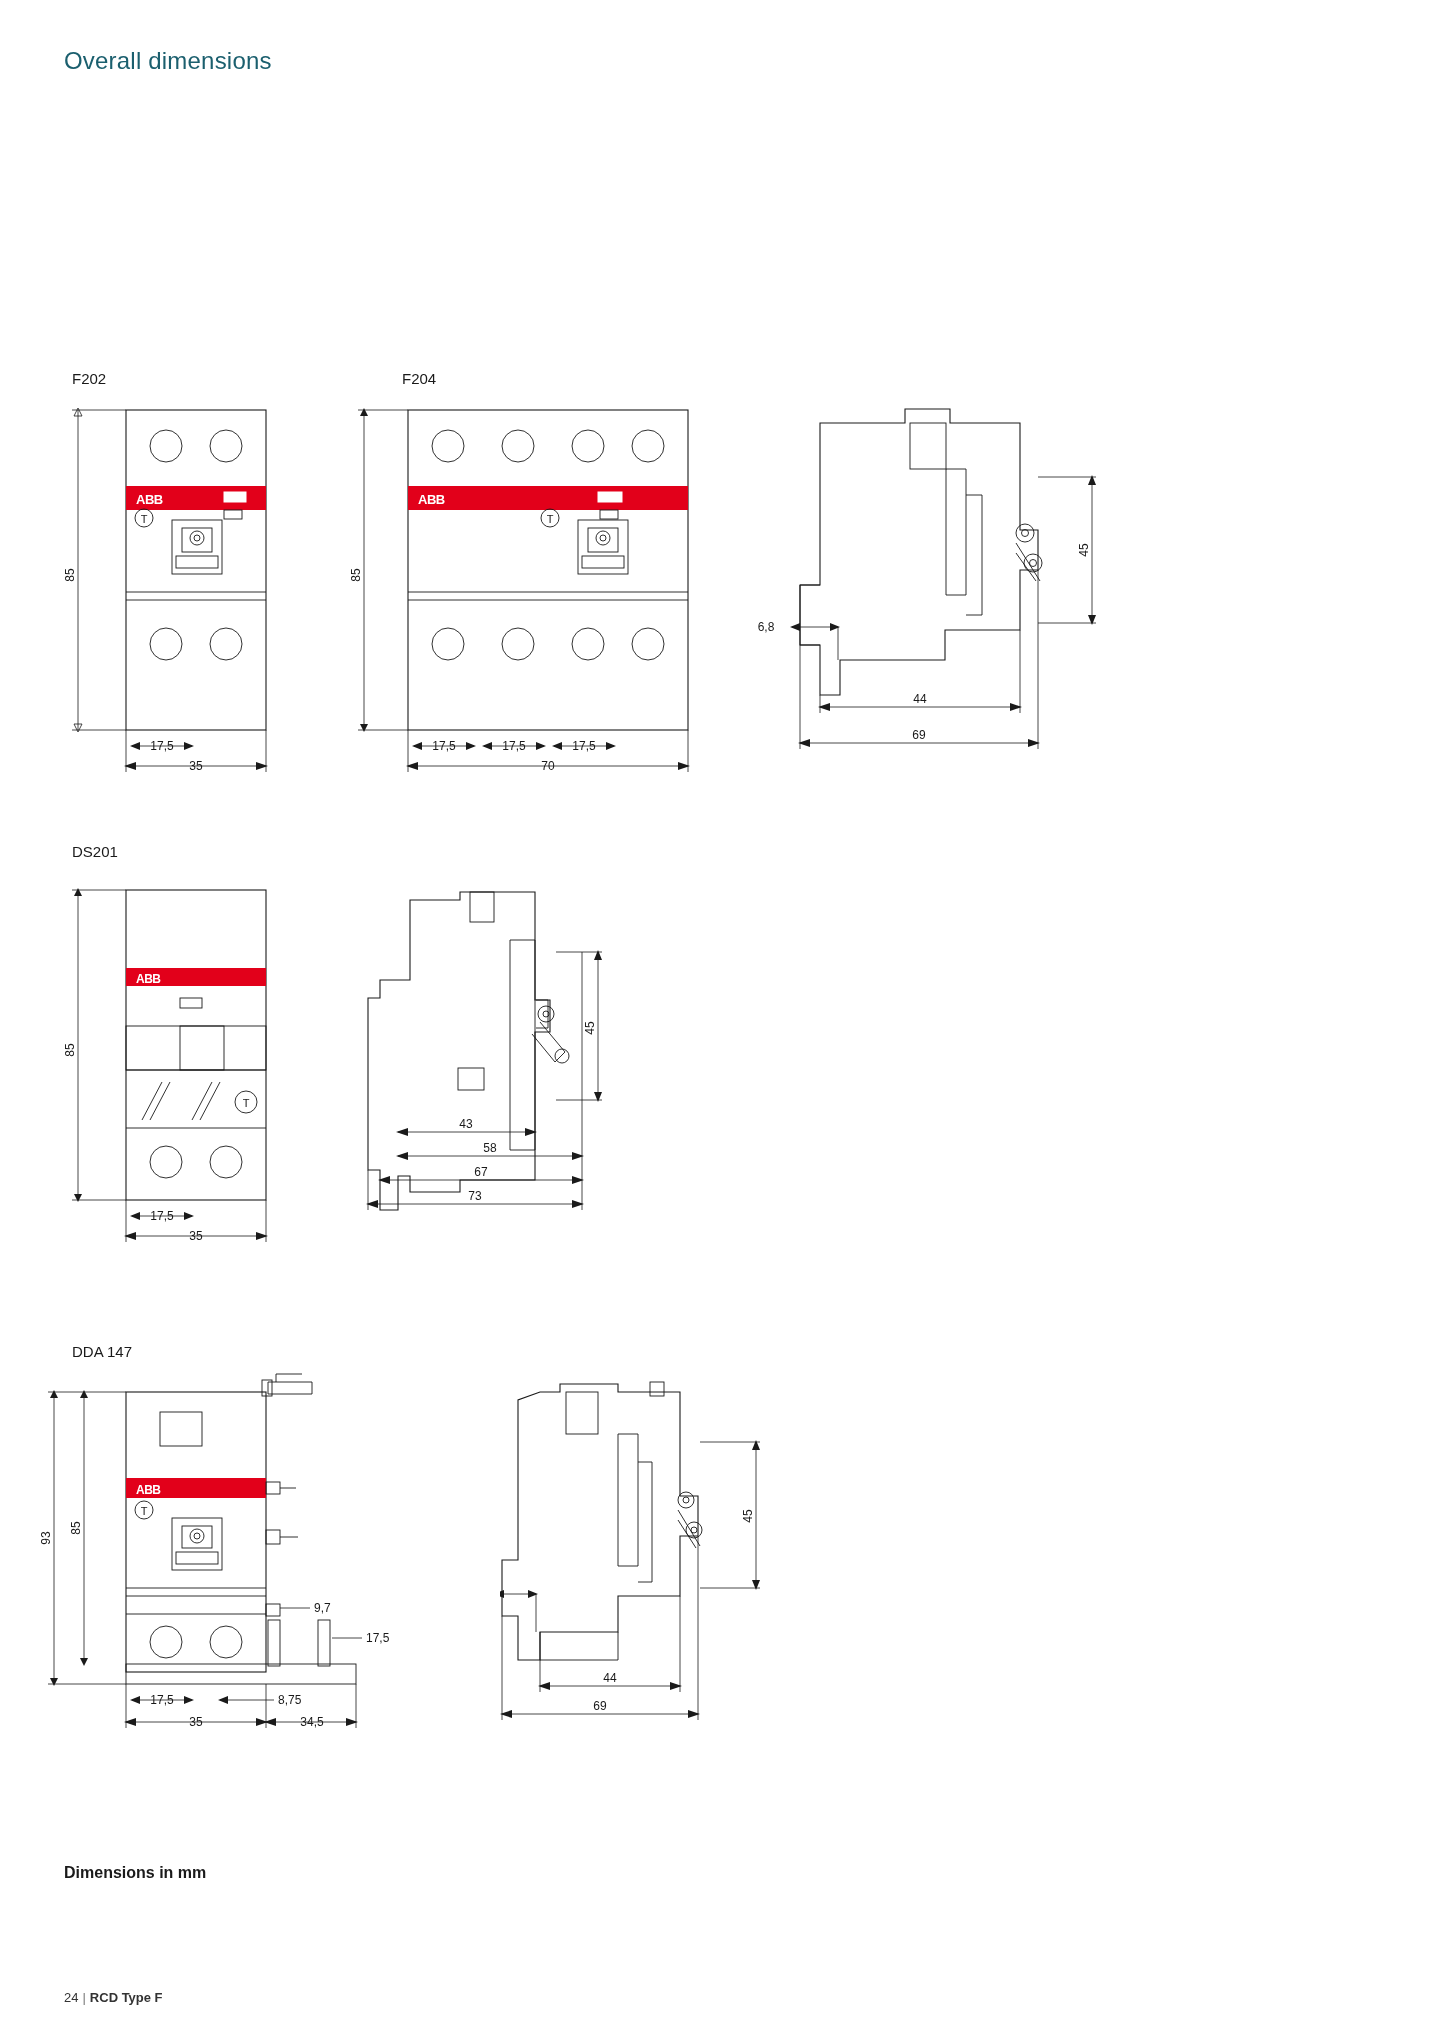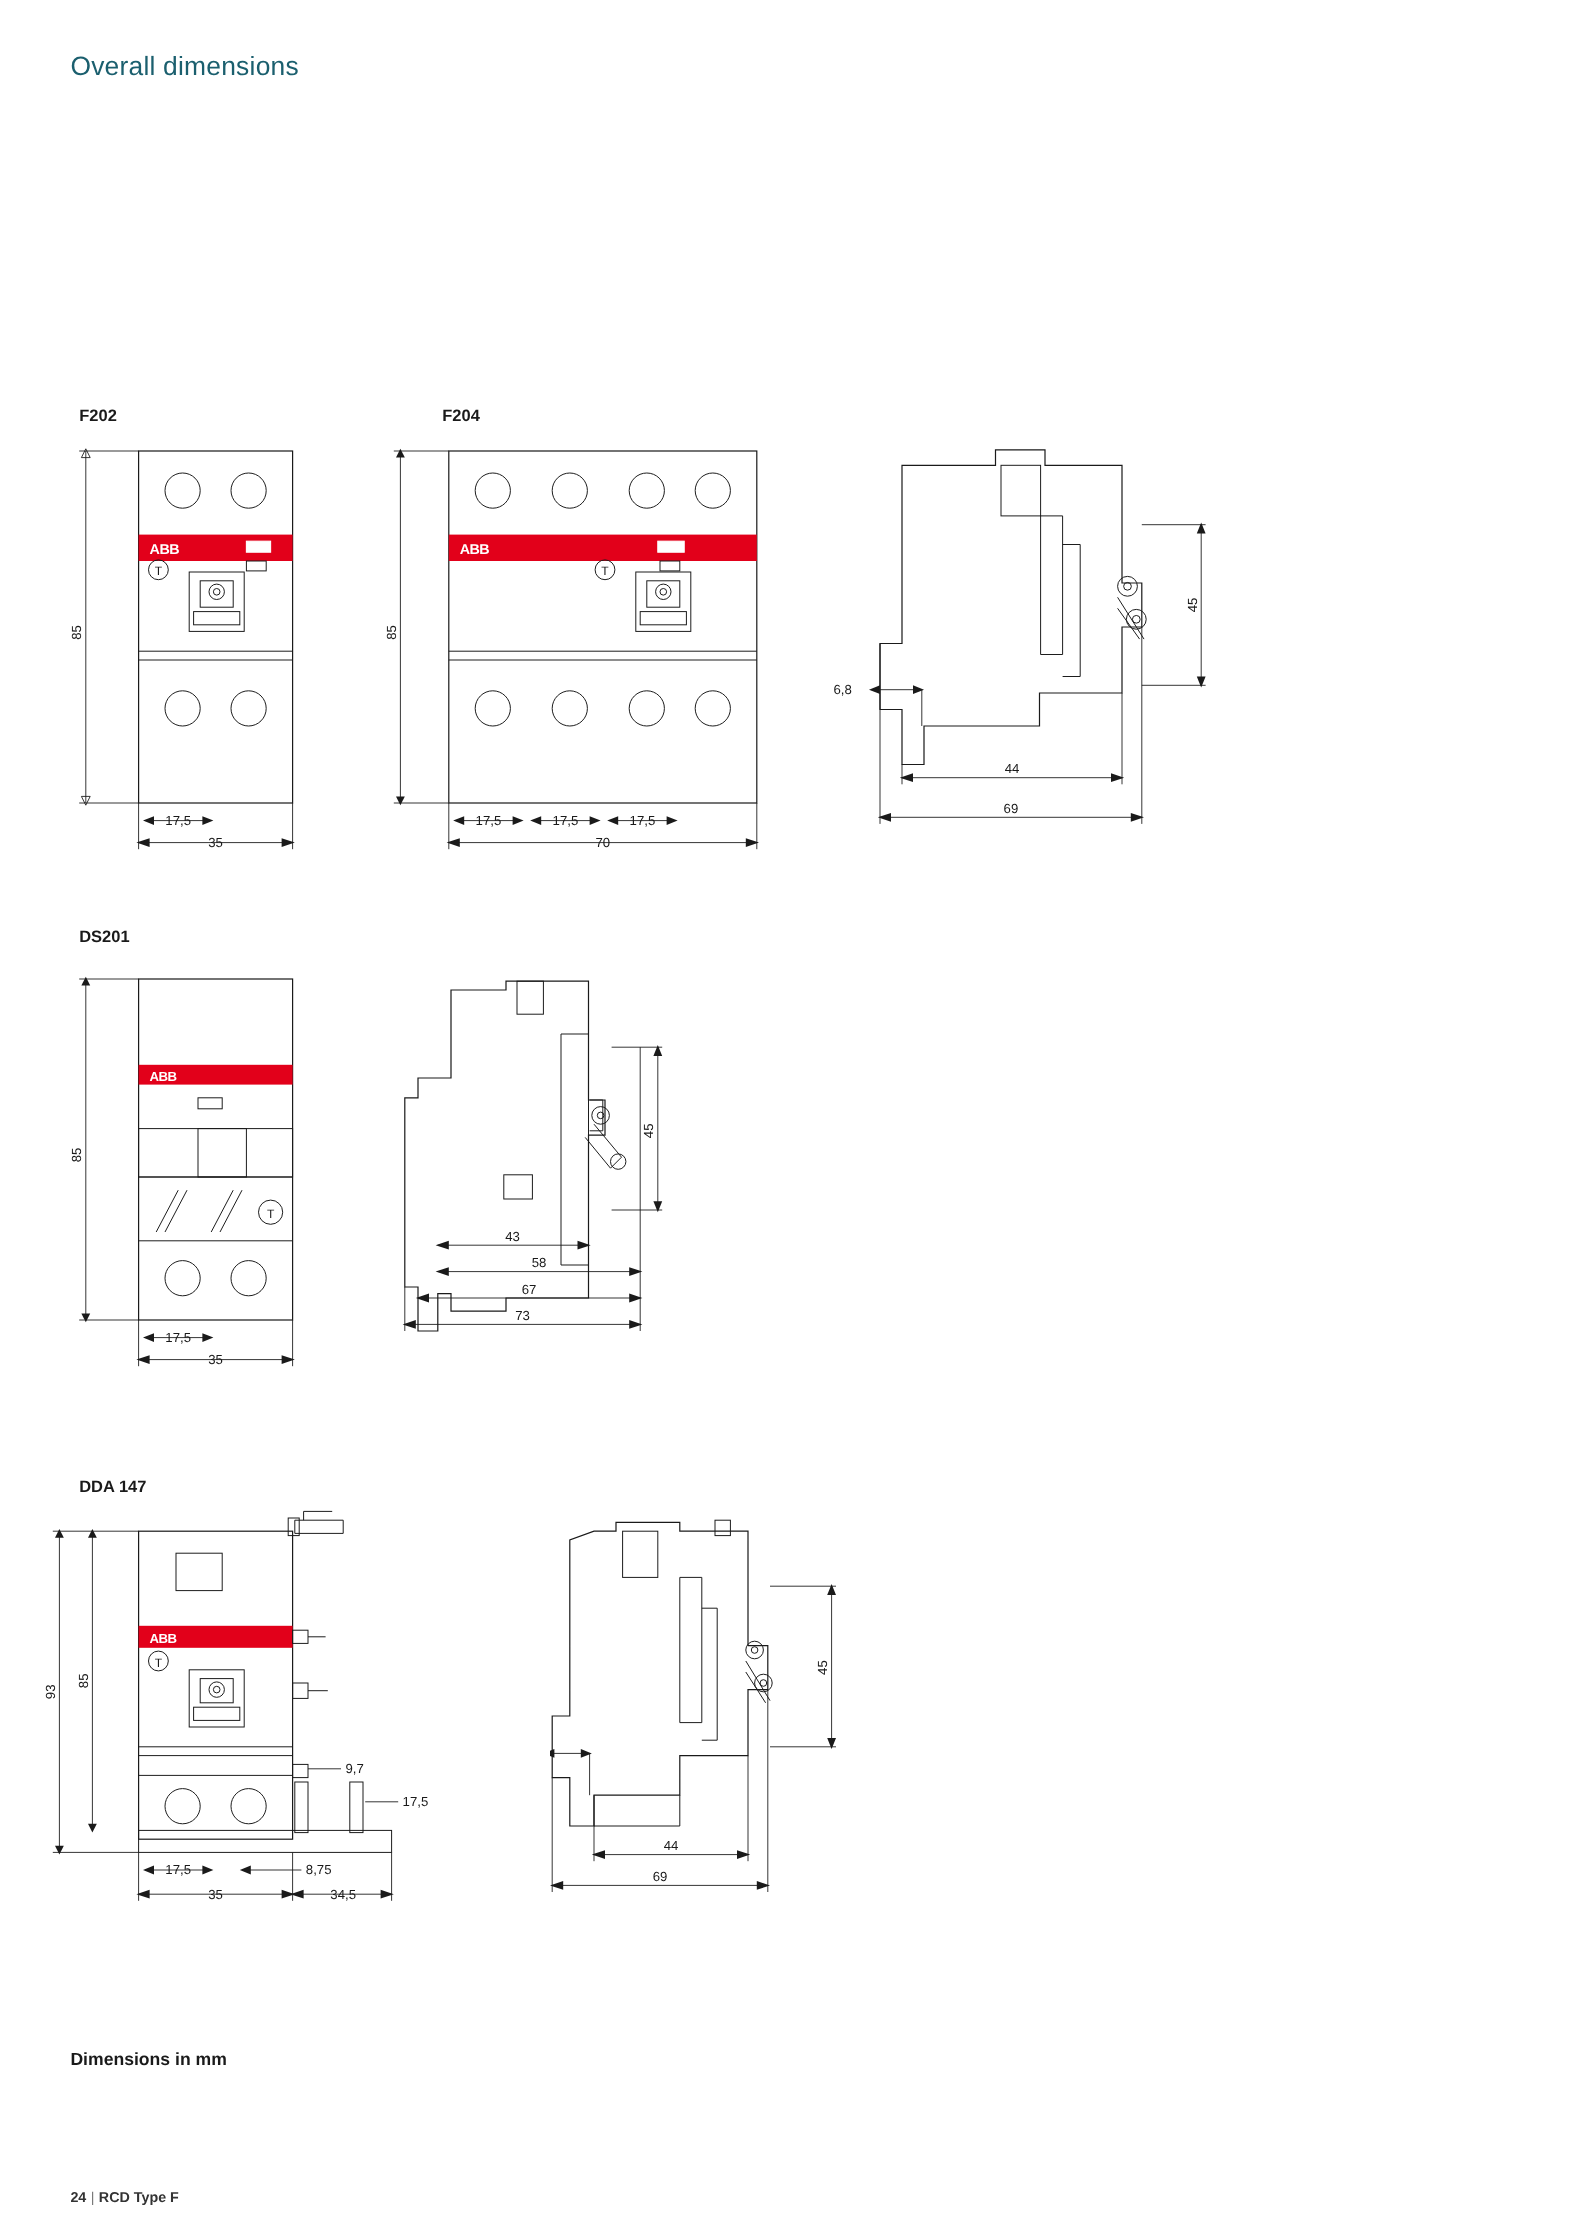--- a/index.html
+++ b/index.html
@@ -18,38 +18,38 @@
     left:64px;top:47px;
     font-size:24px;
     font-weight:400;
     color:#1b5f6e;
     letter-spacing:.2px;
   }
 
   .section-label{
     position:absolute;
     font-size:15px;
-    font-weight:700;
+    font-weight:400;
     color:#1a1a1a;
   }
 
   .footnote{
     position:absolute;
     left:64px;top:1864px;
     font-size:16px;
     font-weight:700;
     color:#1a1a1a;
   }
   .pagefoot{
     position:absolute;
     left:64px;top:1990px;
     font-size:13px;
     color:#333;
   }
-  .pagefoot .num{font-weight:700;}
+  .pagefoot .num{font-weight:400;}
   .pagefoot .sep{margin:0 4px;color:#777;}
   .pagefoot .doc{font-weight:700;}
 
   svg{display:block;}
   .dw{fill:none;stroke:#1a1a1a;stroke-width:1.1;}
   .dwt{fill:none;stroke:#1a1a1a;stroke-width:0.9;}
   .dim{fill:none;stroke:#1a1a1a;stroke-width:0.8;}
   .dimtxt{font-family:"Liberation Sans",sans-serif;font-size:12px;fill:#1a1a1a;}
   .redbar{fill:#e2001a;}
   .white{fill:#ffffff;}

